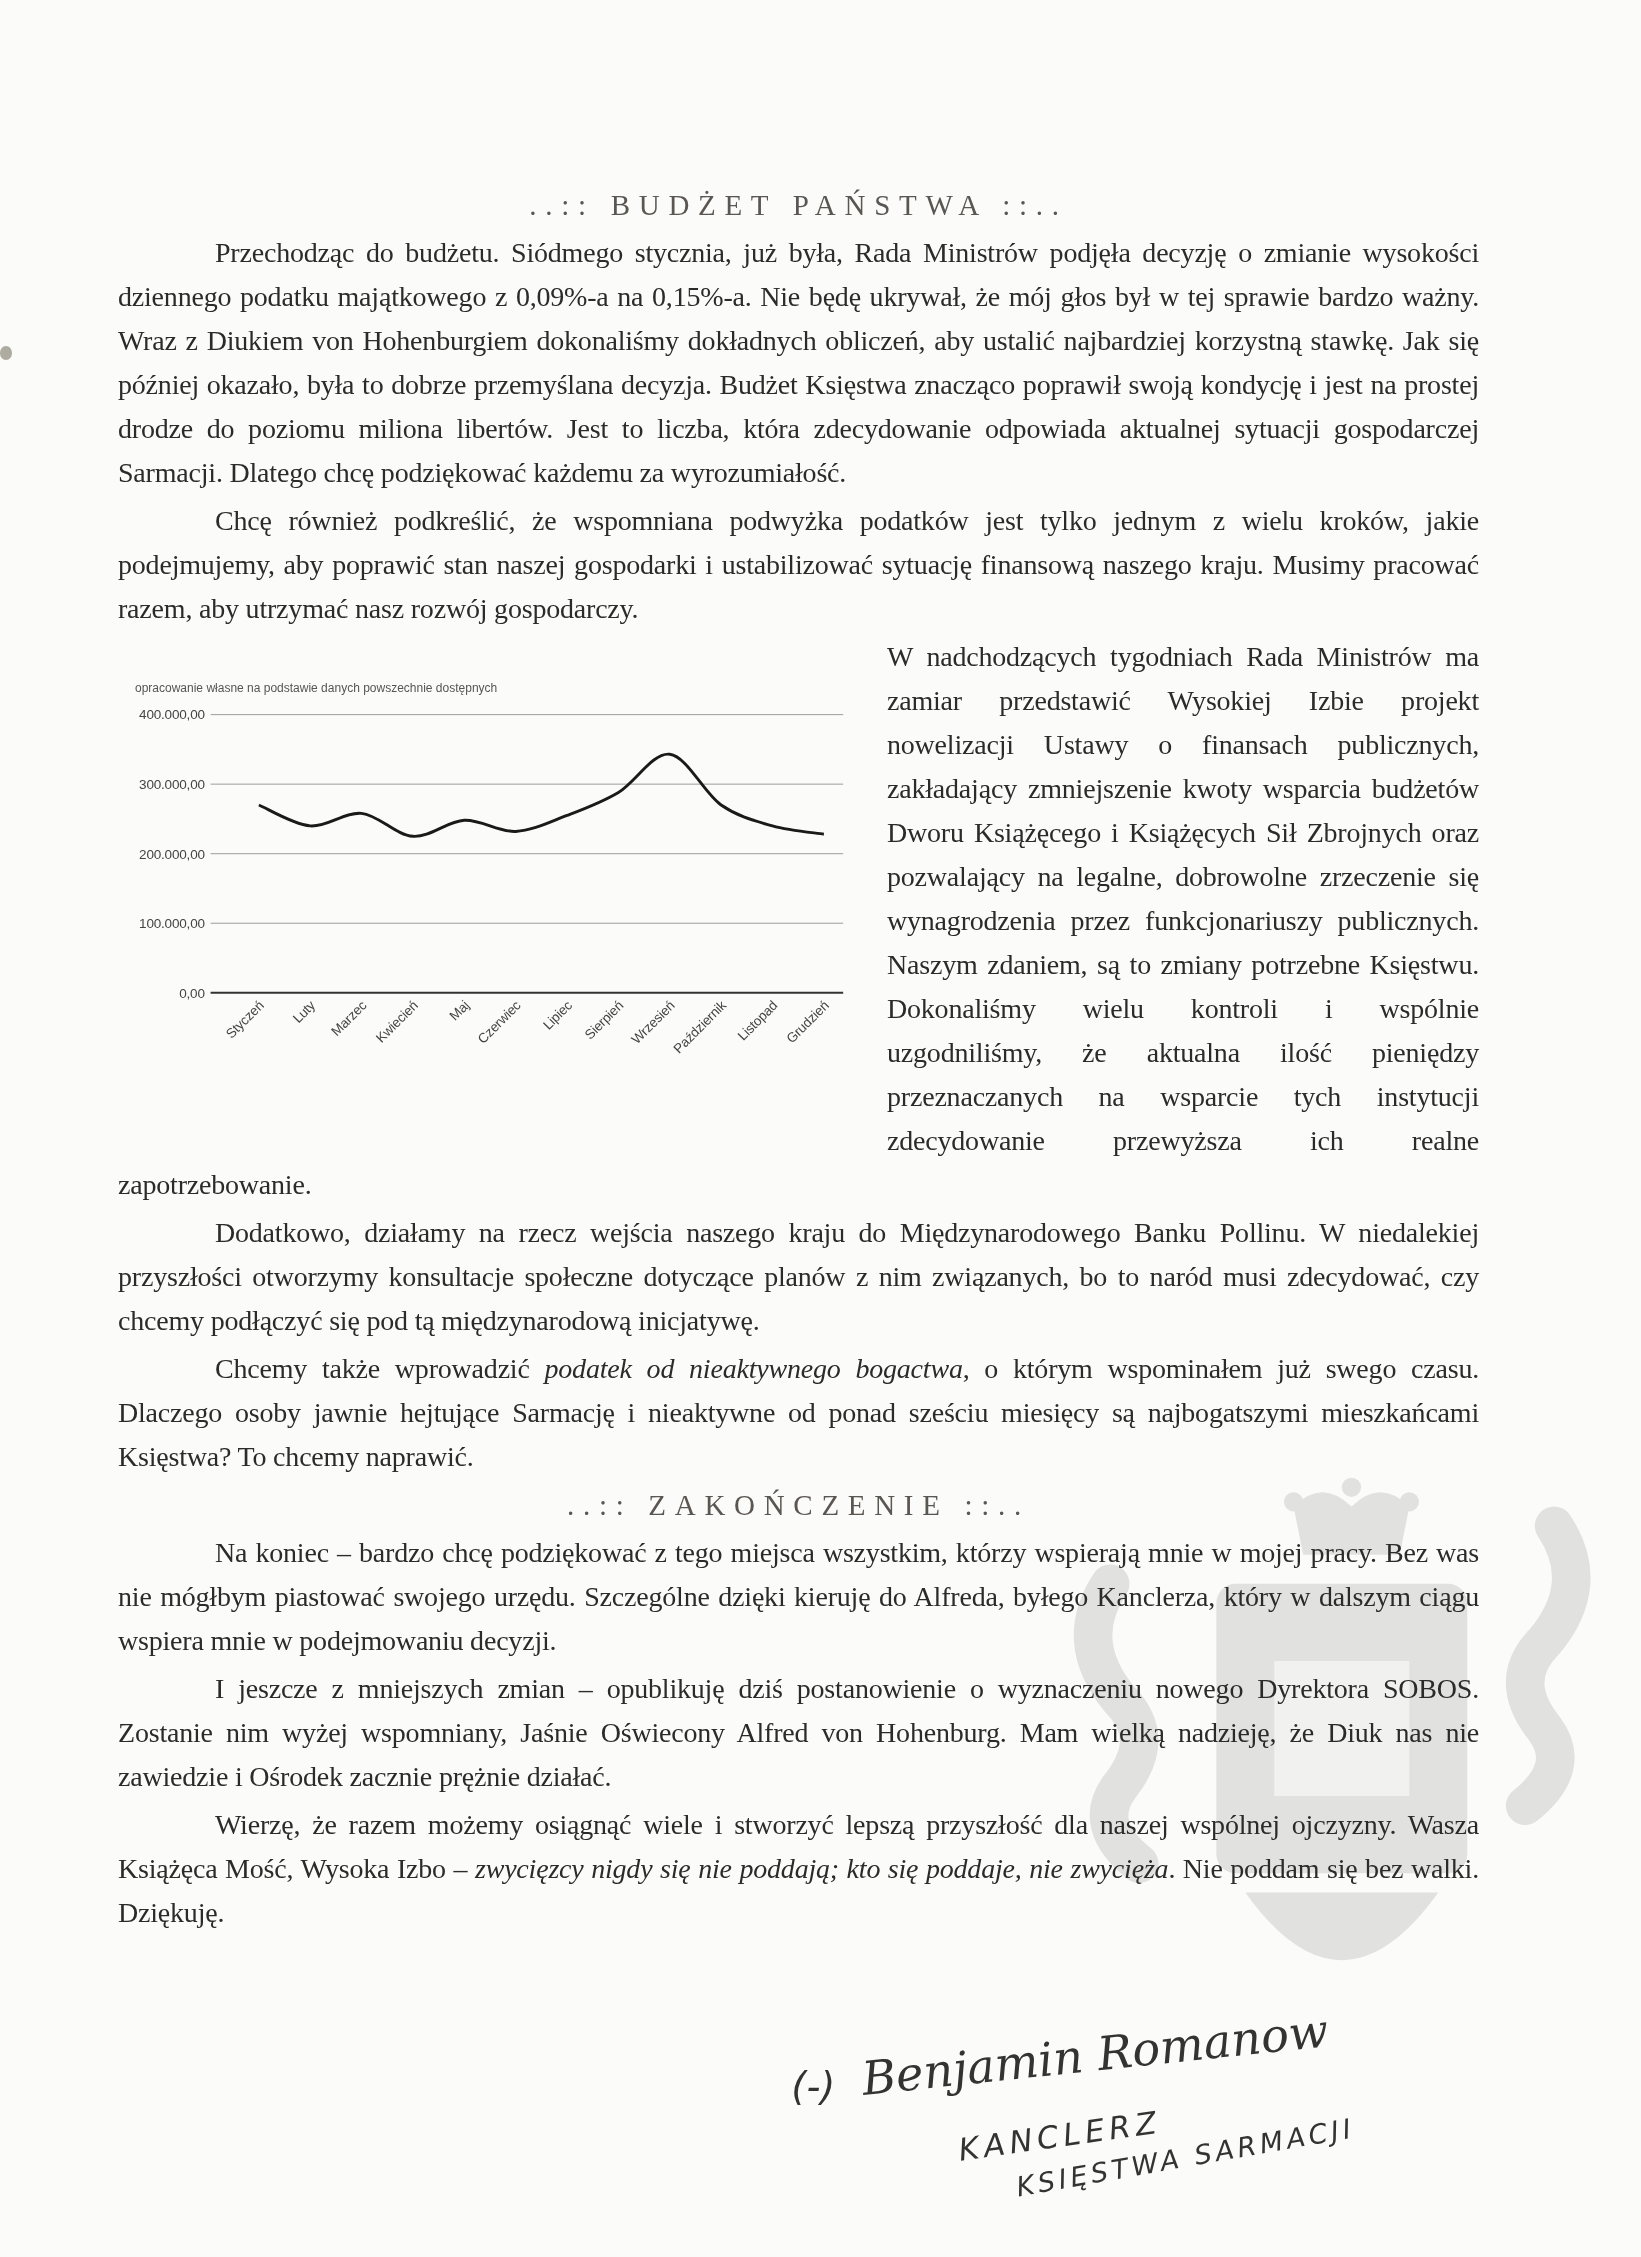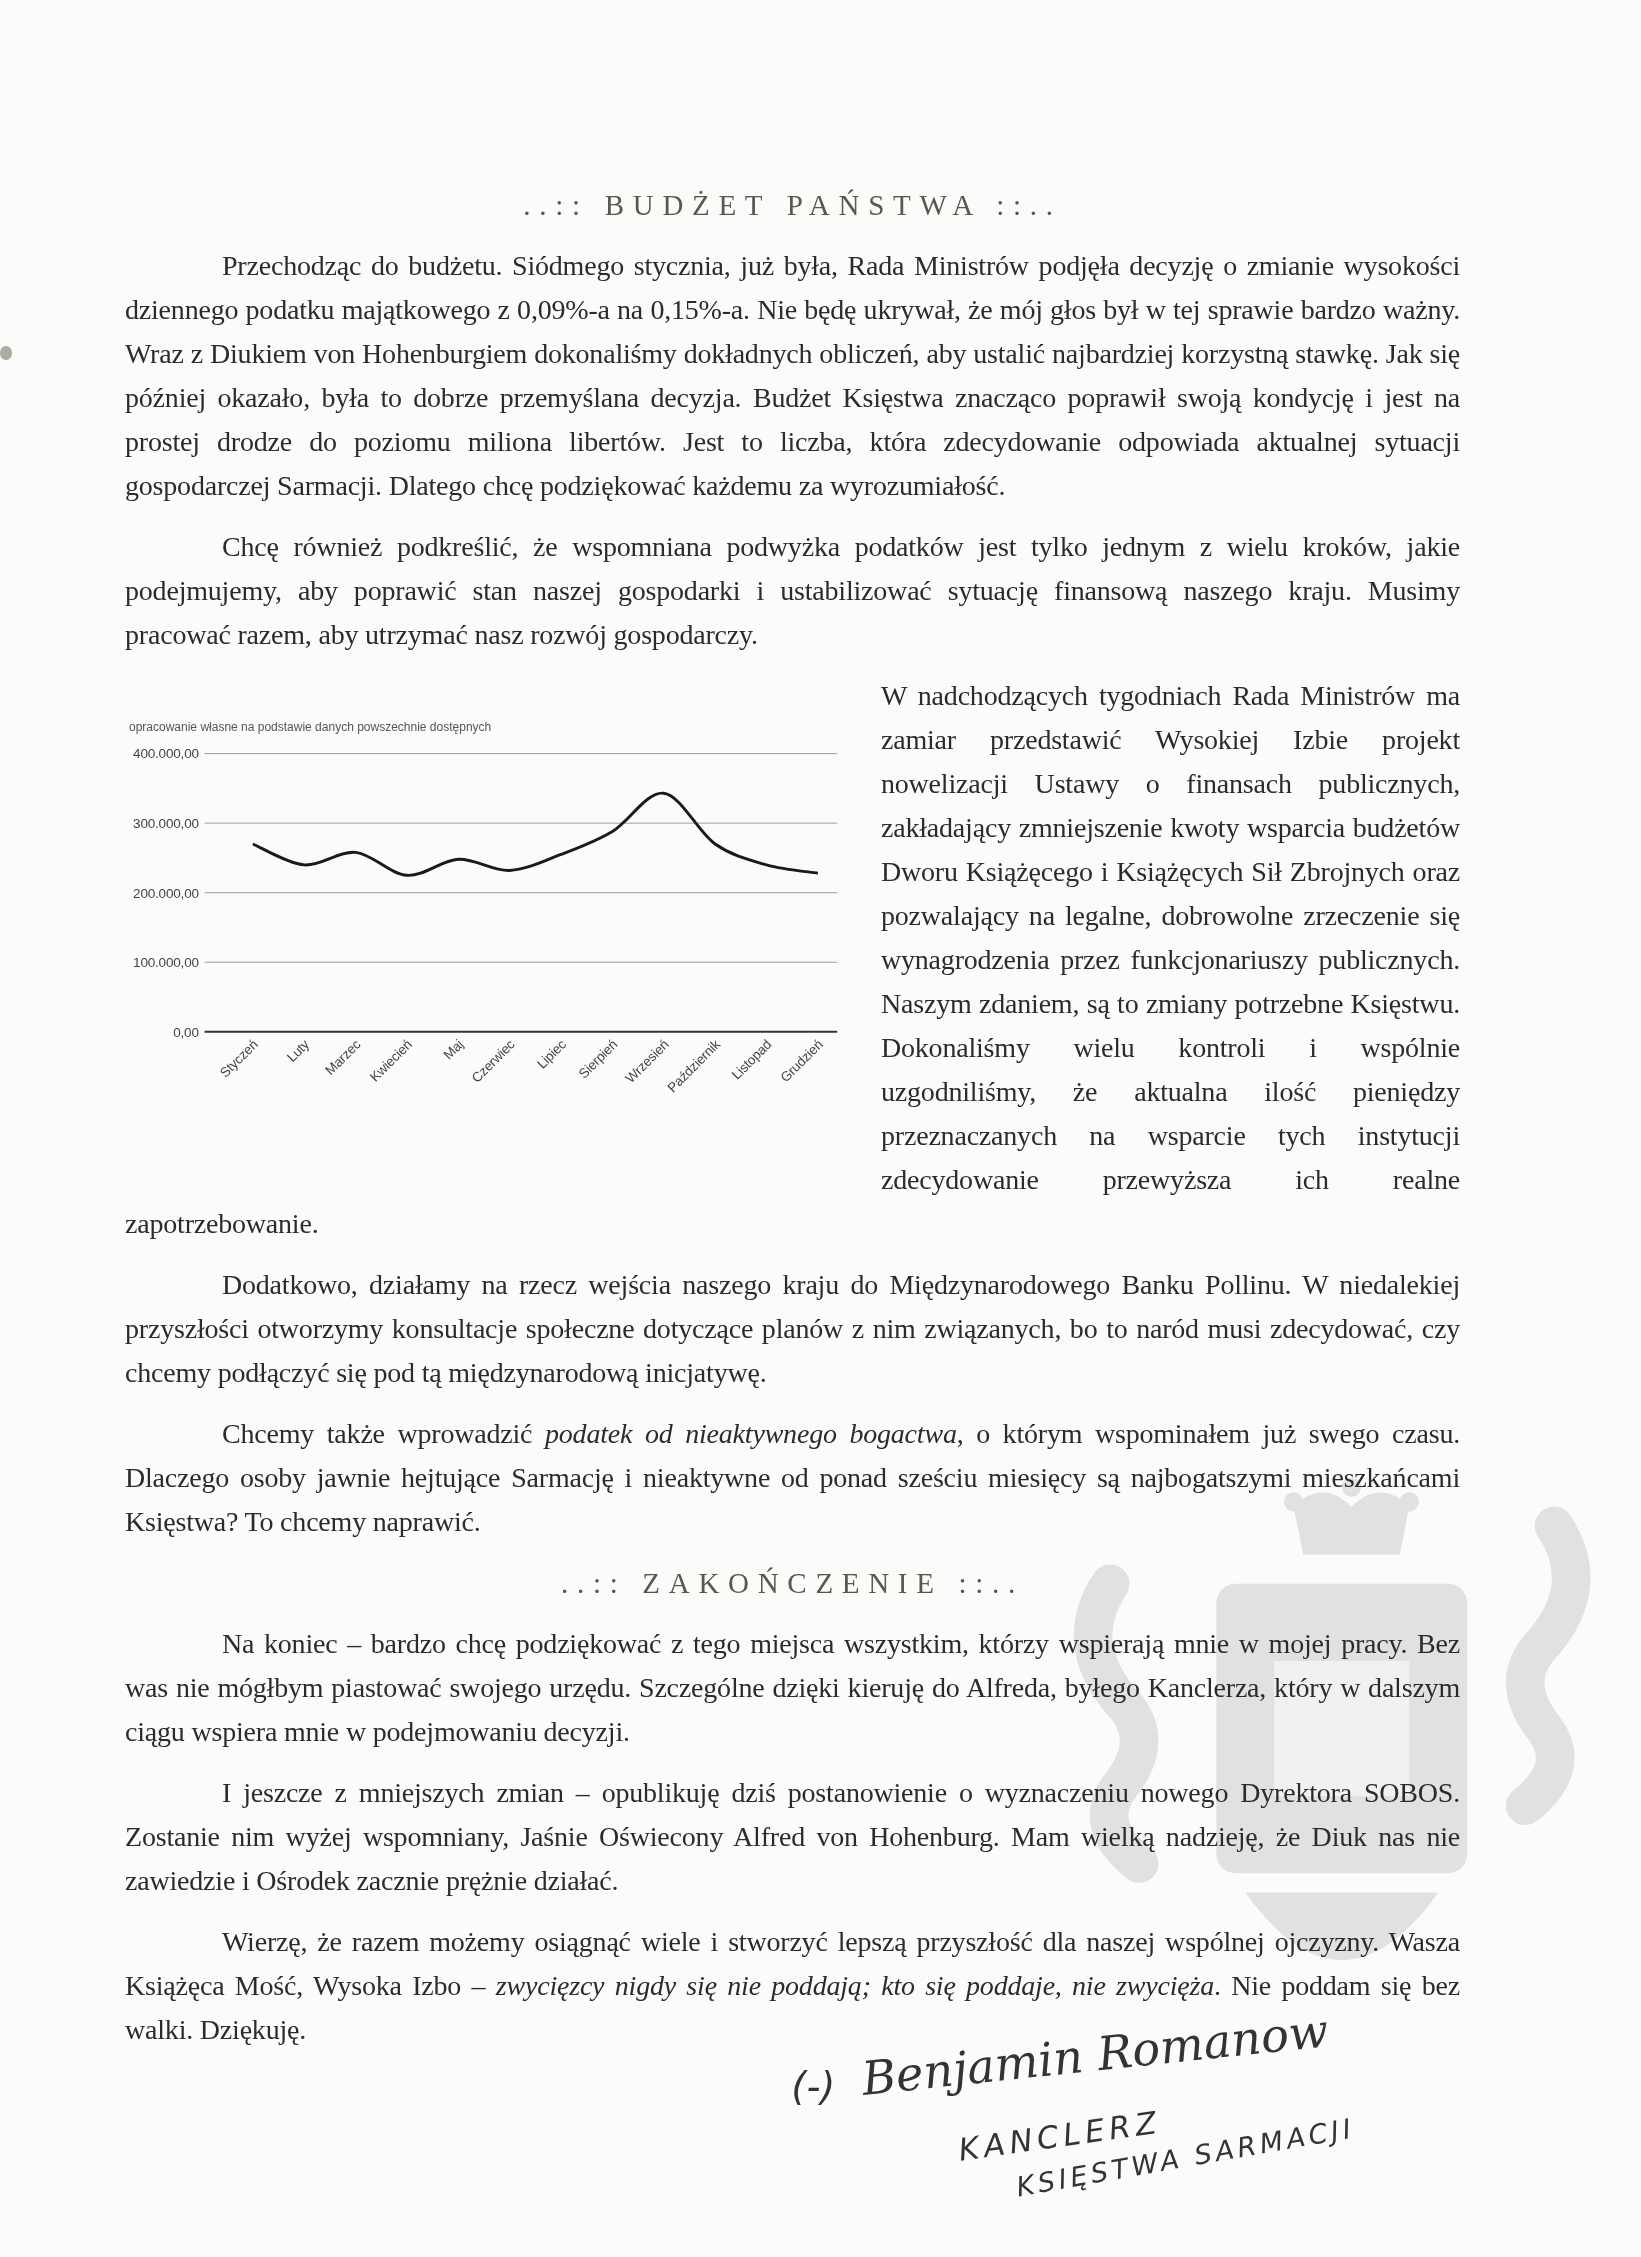--- a/index.html
+++ b/index.html
@@ -11,30 +11,30 @@
   }
   .scan-mark {
     position: absolute; left: 0; top: 346px; width: 11.6px; height: 13.5px;
     border-radius: 50%; background: #8d8a7a; opacity: .7;
   }
   .watermark {
     position: absolute; left: 1052px; top: 1468px; width: 541px; height: 579px;
     opacity: .22; pointer-events: none;
   }
   .page {
-    position: absolute; left: 108px; top: 183px; width: 1369px;
+    position: absolute; left: 114px; top: 183px; width: 1369px;
     font-family: "Liberation Serif", "DejaVu Serif", serif;
     font-size: 28px; line-height: 44px; letter-spacing: -0.2px;
   }
   .section-title {
     text-align: center; font-size: 29px; letter-spacing: 8.7px; color: #5a5652;
     margin: 0; line-height: 44px; font-weight: normal;
   }
   .section-title.gap { }
-  p { margin: 17px; text-align: justify; }
+  p { margin: 4px; text-align: justify; }
   p.indent { text-indent: 97px; }
   em { font-style: italic; }
   .float-chart {
     float: left; width: 734px; height: 502px; margin: 0 39px 0 0;
     position: relative;
   }
   .chart-title {
     position: absolute; left: 21px; top: 9.7px;
     font-family: "Liberation Sans", "DejaVu Sans", sans-serif;
     font-size: 22px; font-weight: bold; color: #222; letter-spacing: 0;

